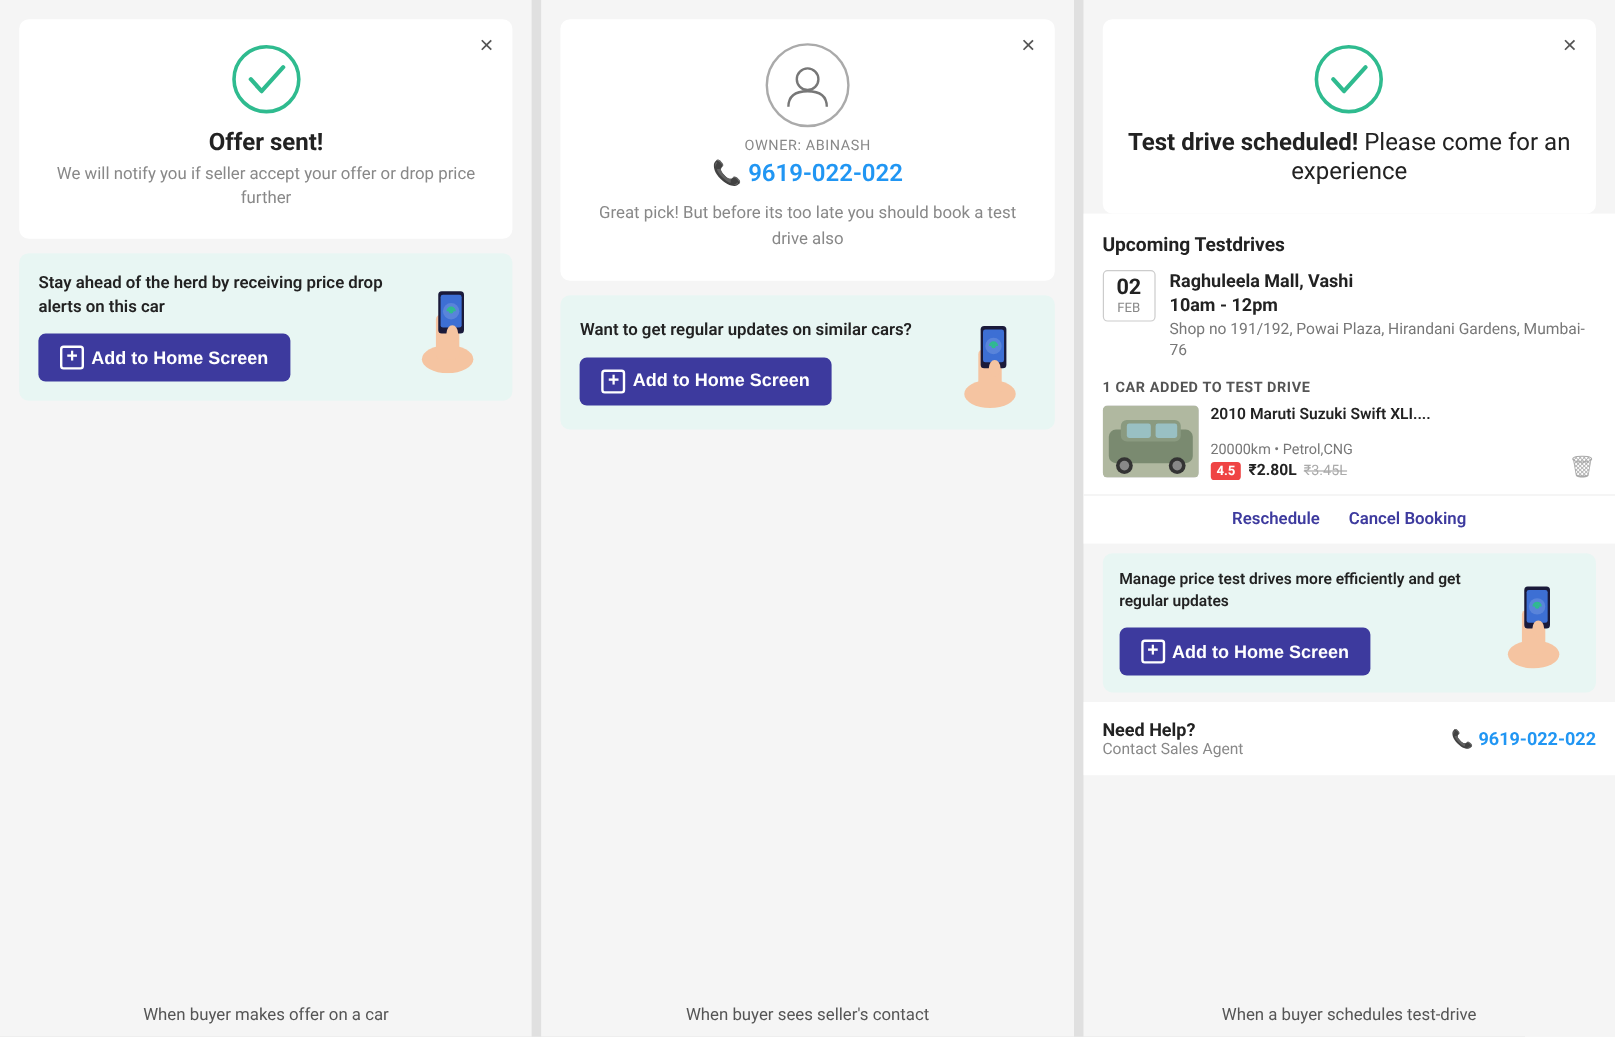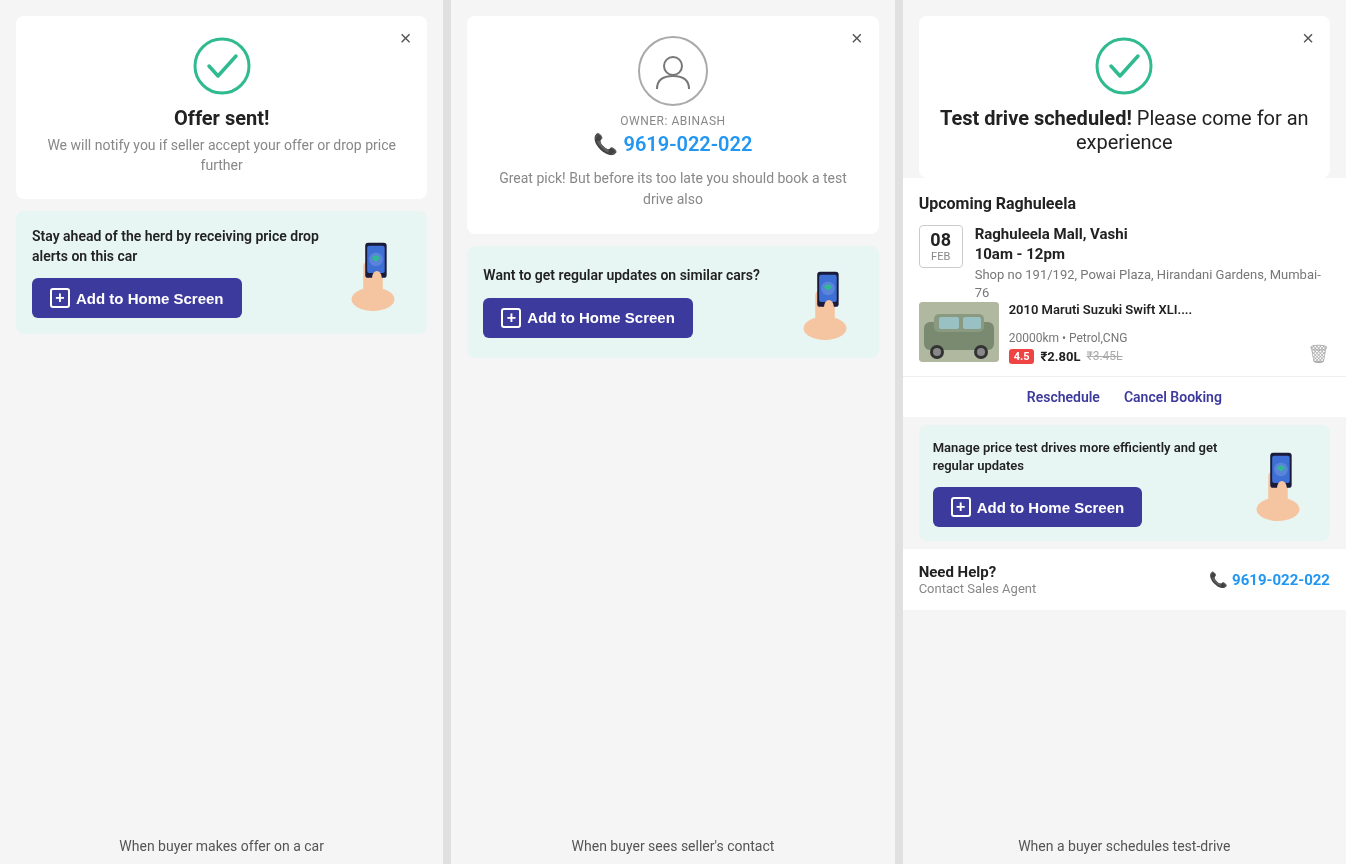--- a/index.html
+++ b/index.html
@@ -449,34 +449,35 @@
           <polyline points="17,30 26,40 44,20" fill="none" stroke="#2fbb8f" stroke-width="3.5" stroke-linecap="round" stroke-linejoin="round"></polyline>
         </svg>
       </div>
       <div style="text-align:center;">
         <span class="panel-title-bold">Test drive scheduled!</span><span class="panel-title-normal"> Please come for an experience</span>
       </div>
     </div>
 
     <div style="background:#fff; margin:0 0 0 0; padding:0;">
       <div class="upcoming-section">
-        <div class="upcoming-title">Upcoming Raghuleela</div>
+        <div class="upcoming-title">Upcoming Testdrives</div>
         <div class="testdrive-entry">
           <div class="date-box">
-            <div class="date-num">08</div>
+            <div class="date-num">02</div>
             <div class="date-month">FEB</div>
           </div>
           <div class="testdrive-info">
             <div class="testdrive-venue">Raghuleela Mall, Vashi</div>
             <div class="testdrive-time">10am - 12pm</div>
             <div class="testdrive-address">Shop no 191/192, Powai Plaza, Hirandani Gardens, Mumbai-76</div>
           </div>
         </div>
       </div>
 
+      <div class="car-added-label">1 CAR ADDED TO TEST DRIVE</div>
 
       <div class="car-entry">
         <div class="car-thumb">
           <svg width="80" height="60" viewBox="0 0 80 60">
             <rect width="80" height="60" fill="#b0b8a0"></rect>
             <rect x="5" y="20" width="70" height="28" rx="6" fill="#7a8a70"></rect>
             <rect x="15" y="12" width="50" height="18" rx="5" fill="#8a9a80"></rect>
             <circle cx="18" cy="50" r="7" fill="#333"></circle>
             <circle cx="18" cy="50" r="4" fill="#888"></circle>
             <circle cx="62" cy="50" r="7" fill="#333"></circle>

